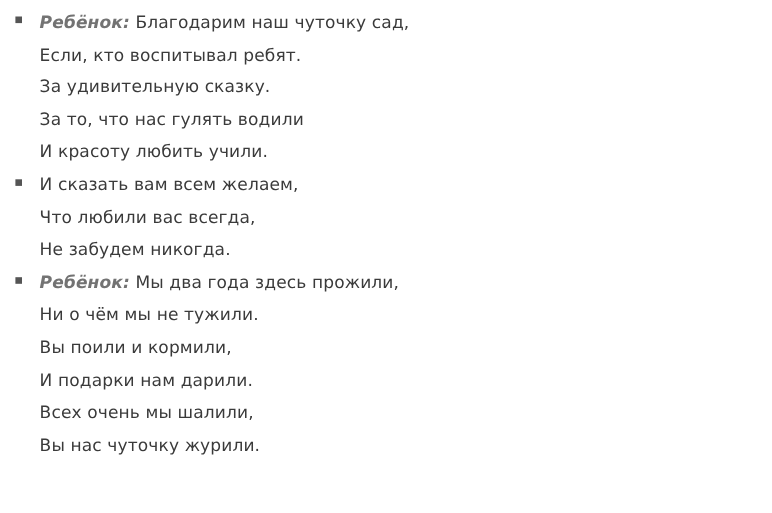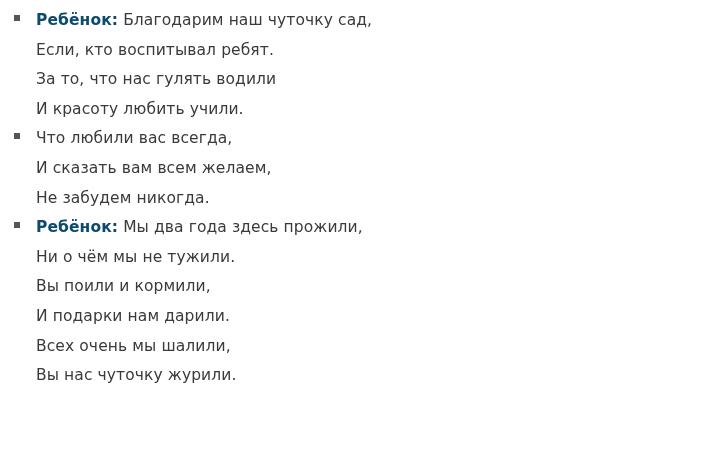--- a/index.html
+++ b/index.html
@@ -37,41 +37,43 @@
   }
   .line {
     font-size: 15.5px;
     line-height: 29.6px;
     color: #3a3a3a;
     white-space: pre;
     letter-spacing: 0.1px;
   }
   .line .speaker {
     font-weight: bold;
-    color: #0c4a6e;
+    color: #737373;
+    font-style: italic;
   }
 </style>
 </head>
 <body>
 
 <div class="doc">
   <ul class="verse-list">
 
     <li class="verse-block">
       <span class="bullet"></span>
       <div class="line"><span class="speaker">Ребёнок:</span> <span>Благодарим наш чуточку сад,</span></div>
       <div class="line">Если, кто воспитывал ребят.</div>
+      <div class="line">За удивительную сказку.</div>
       <div class="line">За то, что нас гулять водили</div>
       <div class="line">И красоту любить учили.</div>
     </li>
 
     <li class="verse-block">
       <span class="bullet"></span>
+      <div class="line">И сказать вам всем желаем,</div>
       <div class="line">Что любили вас всегда,</div>
-      <div class="line">И сказать вам всем желаем,</div>
       <div class="line">Не забудем никогда.</div>
     </li>
 
     <li class="verse-block">
       <span class="bullet"></span>
       <div class="line"><span class="speaker">Ребёнок:</span> <span>Мы два года здесь прожили,</span></div>
       <div class="line">Ни о чём мы не тужили.</div>
       <div class="line">Вы поили и кормили,</div>
       <div class="line">И подарки нам дарили.</div>
       <div class="line">Всех очень мы шалили,</div>

